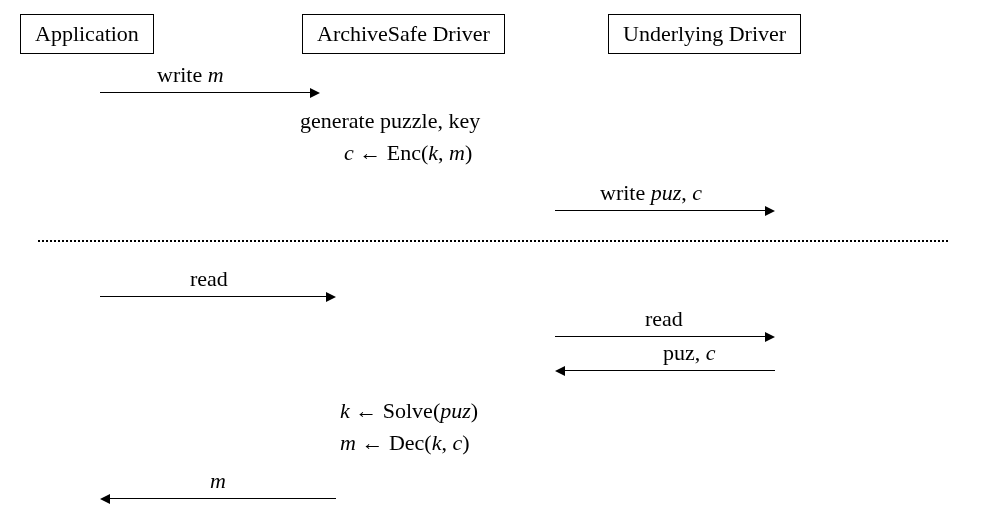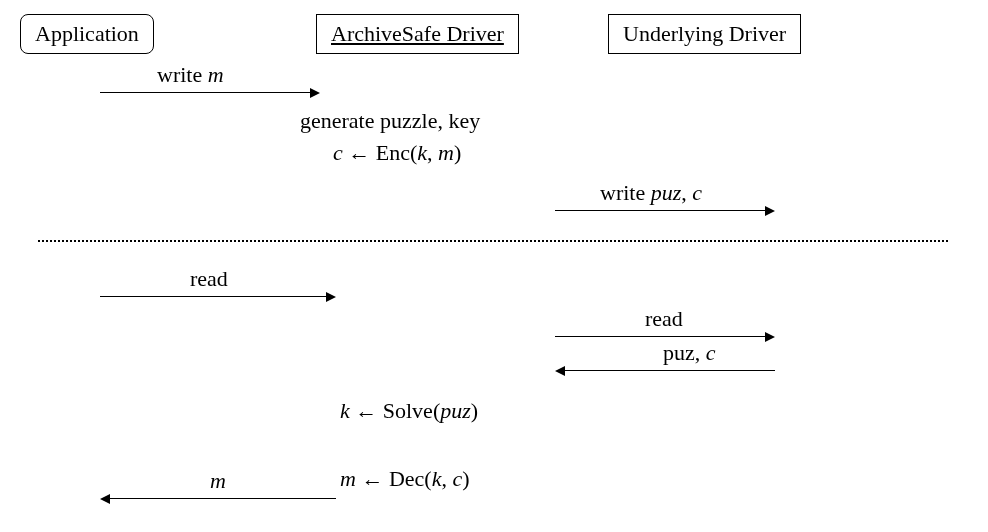--- a/index.html
+++ b/index.html
@@ -59,34 +59,34 @@
     .center-text {
       position: absolute;
       font-size: 22px;
       text-align: left;
       white-space: nowrap;
     }
   </style>
 </head>
 <body>
 
-<div class="box" style="left:20px; top:14px;border-radius:8px;">Application</div>
-<div class="box" style="left:316px; top:14px;text-decoration:underline;">ArchiveSafe Driver</div>
+<div class="box" style="left:20px; top:14px;">Application</div>
+<div class="box" style="left:302px; top:14px;">ArchiveSafe Driver</div>
 <div class="box" style="left:608px; top:14px;">Underlying Driver</div>
 
 <div class="arrow-container" style="left:100px; top:92px; width:220px;">
   <div class="arrow-line" style="left:0; top:0; width:210px;"></div>
   <div class="arrow-head-right" style="left:210px; top:-4.5px;"></div>
 </div>
 <div class="label" style="left:157px; top:62px;">
   <span>write </span><span class="italic">m</span>
 </div>
 
 <div class="center-text" style="left:300px; top:108px;">generate puzzle, key</div>
-<div class="center-text" style="left:333px; top:140px;">
+<div class="center-text" style="left:344px; top:140px;">
   <span class="italic">c</span><span> ← Enc(</span><span class="italic">k</span><span>, </span><span class="italic">m</span><span>)</span>
 </div>
 
 <div class="arrow-container" style="left:555px; top:210px; width:220px;">
   <div class="arrow-line" style="left:0; top:0; width:210px;"></div>
   <div class="arrow-head-right" style="left:210px; top:-4.5px;"></div>
 </div>
 <div class="label" style="left:600px; top:180px;text-align:center;">
   <span>write </span><span class="italic">puz</span><span>, </span><span class="italic">c</span>
 </div>
@@ -109,21 +109,21 @@
   <div class="arrow-line" style="left:10px; top:0; width:210px;"></div>
   <div class="arrow-head-left" style="left:0px; top:-4.5px;"></div>
 </div>
 <div class="label" style="left:663px; top:340px;">
   <span>puz, </span><span class="italic">c</span>
 </div>
 
 <div class="center-text" style="left:340px; top:398px;">
   <span class="italic">k</span><span> ← Solve(</span><span class="italic">puz</span><span>)</span>
 </div>
-<div class="center-text" style="left:340px; top:430px;margin-top:36px;">
+<div class="center-text" style="left:340px; top:430px;">
   <span class="italic">m</span><span> ← Dec(</span><span class="italic">k</span><span>, </span><span class="italic">c</span><span>)</span>
 </div>
 
 <div class="arrow-container" style="left:100px; top:498px; width:236px;">
   <div class="arrow-line" style="left:10px; top:0; width:226px;"></div>
   <div class="arrow-head-left" style="left:0px; top:-4.5px;"></div>
 </div>
 <div class="label italic" style="left:210px; top:468px;">m</div>
 
 </body></html>

